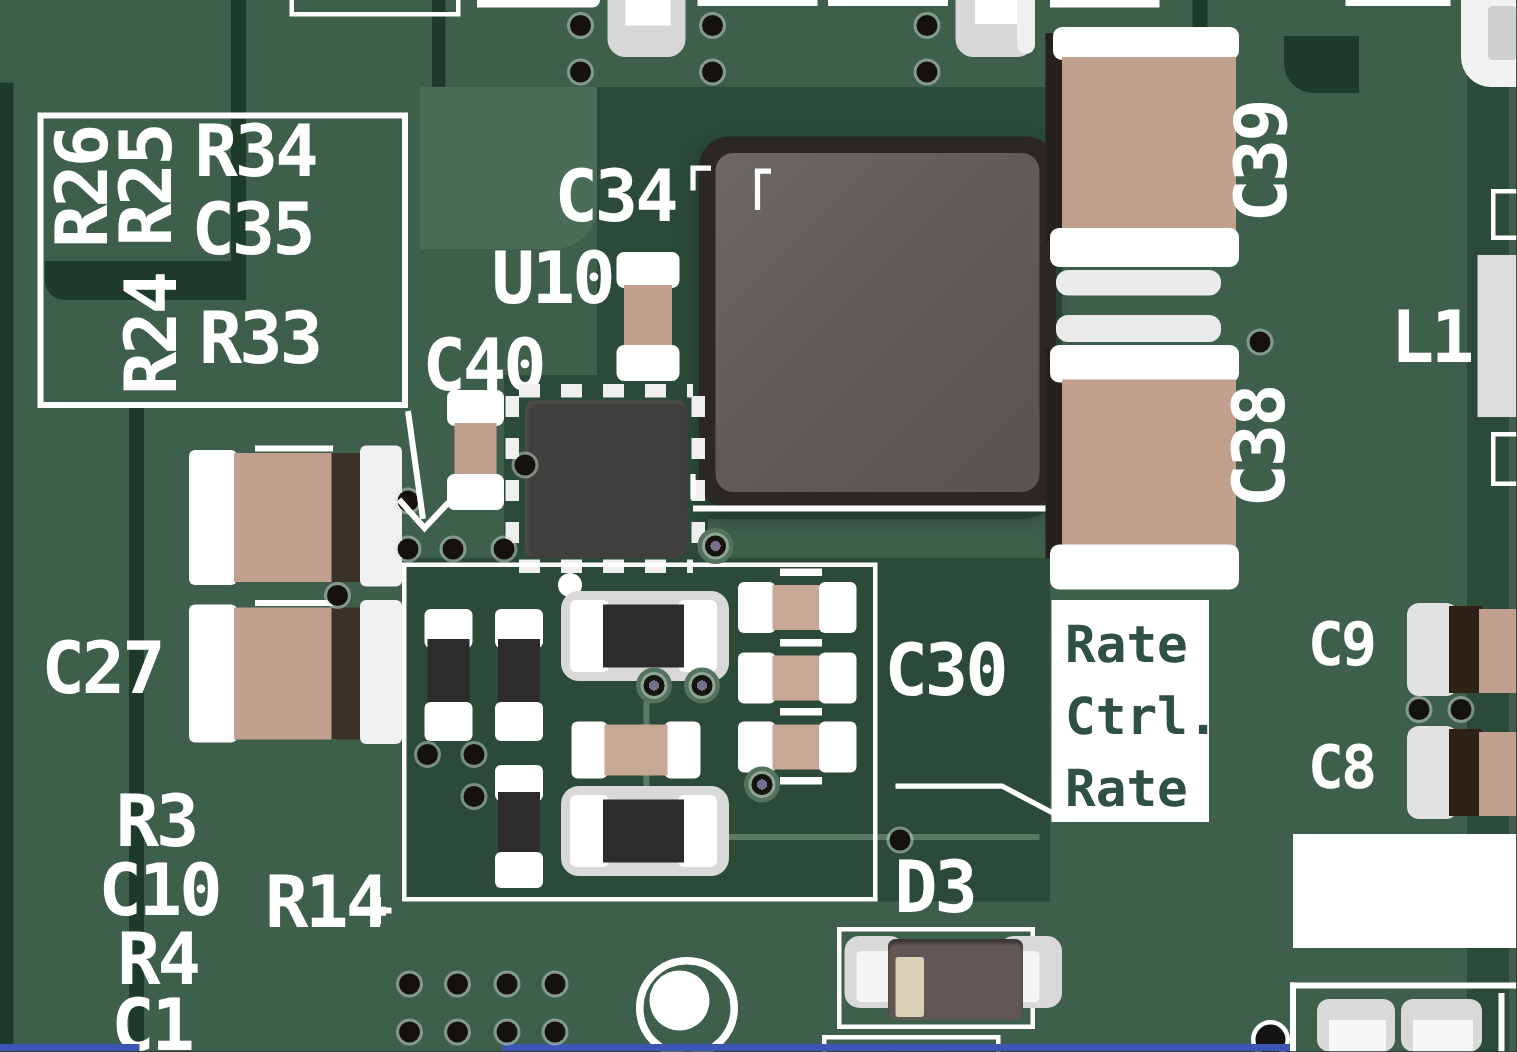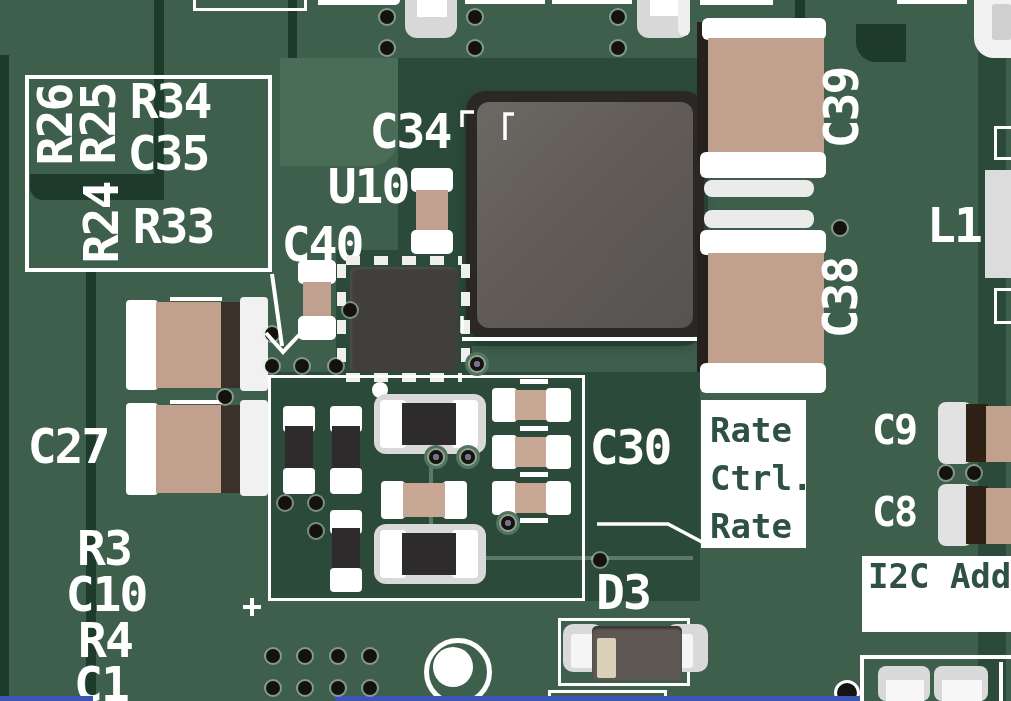--- a/index.html
+++ b/index.html
@@ -168,38 +168,38 @@
   <div class="a" style="left:597px;top:638px;width:19px;height:40px;background:#d9d0b6;border-radius:2px"></div>
   <div class="silkbox" style="left:548px;top:690px;width:113px;height:24px"></div>
   <div class="a tr" style="left:560px;top:696px;width:28px;height:5px"></div>
   <div class="a tr" style="left:598px;top:696px;width:28px;height:5px"></div>
 
   <div class="a" style="left:424px;top:638px;width:58px;height:58px;border:5px solid #fff;border-radius:50%"></div>
   <div class="a w" style="left:433px;top:647px;width:40px;height:40px;border-radius:50%"></div>
 
   <span class="lbl" style="left:104px;top:548px">R3</span>
   <span class="lbl" style="left:106px;top:594px">C10</span>
+  <span class="lbl" style="left:217px;top:602px">R14</span>
   <span class="lbl" style="left:105px;top:640px">R4</span>
   <span class="lbl" style="left:101px;top:684px">C1</span>
 
   <span class="lbl sm" style="left:894px;top:430px">C9</span>
   <span class="lbl sm" style="left:894px;top:512px">C8</span>
   <div class="a" style="left:938px;top:402px;width:34px;height:62px;background:#e2e2e2;border-radius:8px"></div>
   <div class="a" style="left:966px;top:404px;width:22px;height:58px;background:#2e2217"></div>
   <div class="a" style="left:986px;top:406px;width:25px;height:56px;background:#c2a08e"></div>
   <div class="a" style="left:938px;top:484px;width:34px;height:62px;background:#e2e2e2;border-radius:8px"></div>
   <div class="a" style="left:966px;top:486px;width:22px;height:58px;background:#2e2217"></div>
   <div class="a" style="left:986px;top:488px;width:25px;height:56px;background:#c2a08e"></div>
 
   <div class="a" style="left:985px;top:170px;width:26px;height:108px;background:#dcdcdc"></div>
   <div class="a" style="left:994px;top:126px;width:17px;height:28px;border:3px solid #fff;border-right:none"></div>
   <div class="a" style="left:994px;top:288px;width:17px;height:30px;border:3px solid #fff;border-right:none"></div>
 
   <div class="a" style="left:862px;top:556px;width:149px;height:76px;background:#fff;padding:2px 0 0 6px;box-sizing:border-box;overflow:hidden">
-    <div class="greentext" style="font-size:34px;line-height:36px;white-space:nowrap">I2C Add</div>
   </div>
 
   <div class="a w" style="left:860px;top:655px;width:151px;height:4px"></div>
   <div class="a w" style="left:860px;top:655px;width:4px;height:46px"></div>
   <div class="a w" style="left:999px;top:662px;width:4px;height:39px"></div>
   <div class="a" style="left:878px;top:666px;width:52px;height:35px;background:#d9d9d9;border-radius:8px"></div>
   <div class="a" style="left:886px;top:680px;width:38px;height:21px;background:#f7f7f7"></div>
   <div class="a" style="left:934px;top:666px;width:54px;height:35px;background:#d9d9d9;border-radius:8px"></div>
   <div class="a" style="left:942px;top:680px;width:40px;height:21px;background:#f7f7f7"></div>
   <div class="a" style="left:834px;top:680px;width:20px;height:20px;background:#141414;border:3px solid #fff;border-radius:50%"></div>

